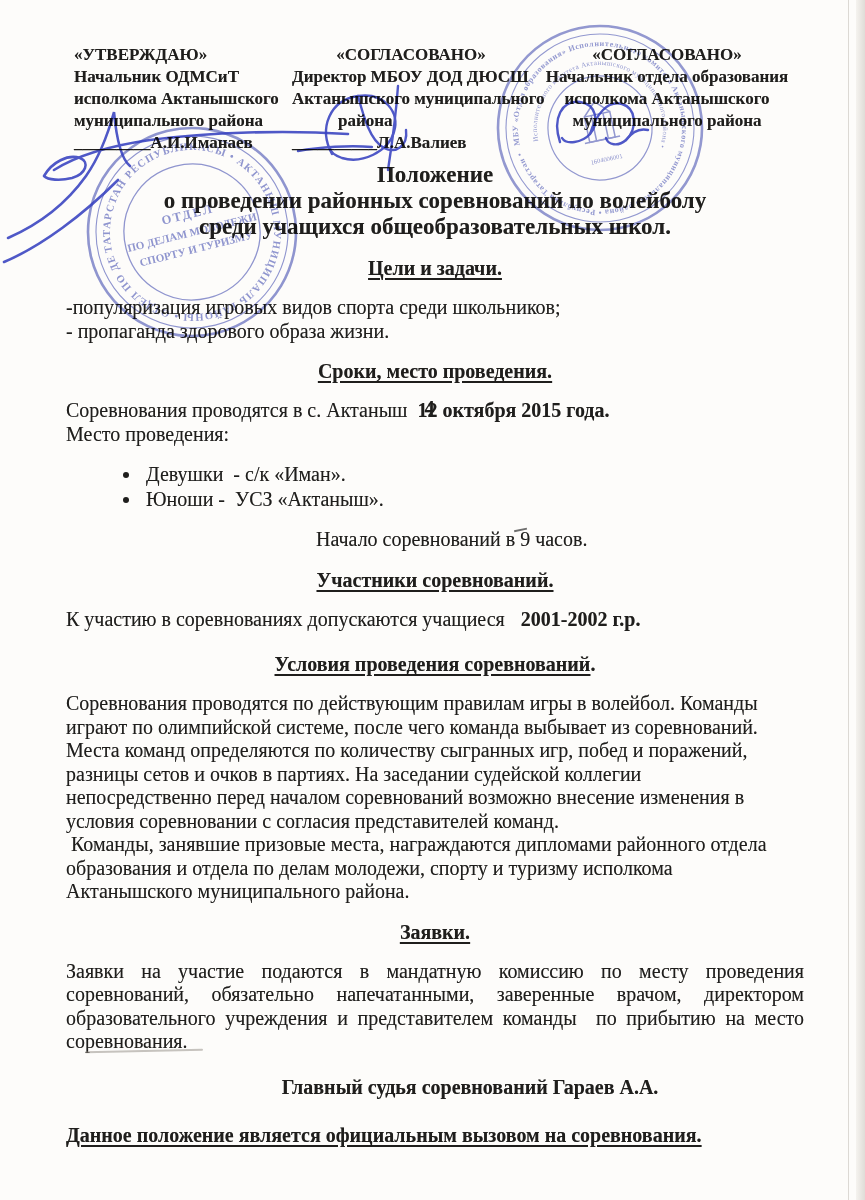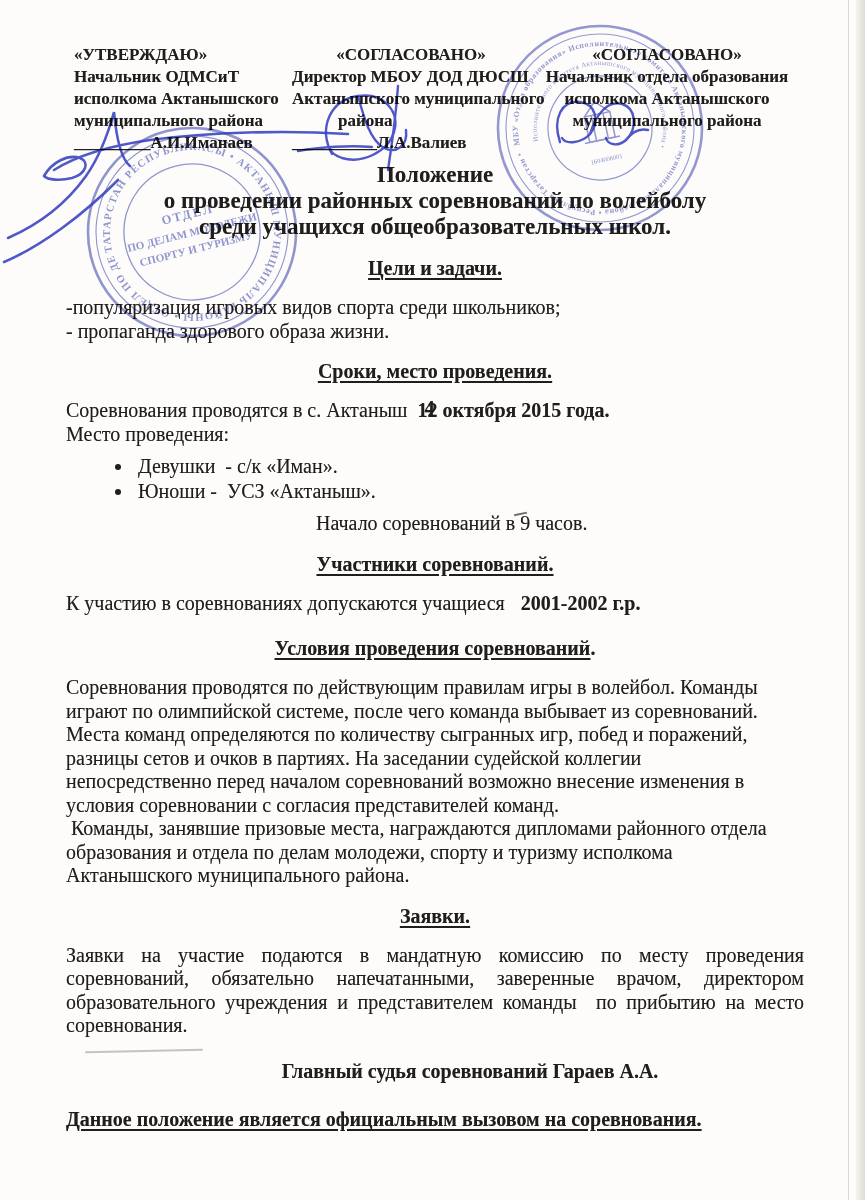--- a/index.html
+++ b/index.html
@@ -23,21 +23,21 @@
   .title{text-align:center;font-weight:bold;margin-top:8px;font-size:23px;line-height:26px;}
 
   
   .main-text{font-size:20px;line-height:23.5px;}
   .sh{margin:16px;text-align:center;font-size:20px;font-weight:bold;line-height:24px;}
   .hu{text-decoration:underline;text-underline-offset:3px;text-decoration-thickness:1.6px;}
   .gap-top{margin-top:21px;}
   .gap-top2{margin-top:20px;}
   .bl{min-height:23.5px;}
   .jlines > div:not(.last){text-align:justify;text-align-last:justify;}
-  .venues{margin:8px;padding-left:60px;list-style:disc;}
+  .venues{margin:16px;padding-left:60px;list-style:disc;}
   .venues li{line-height:25px;padding-left:4px;}
   .start-line{padding-left:250px;}
   .judge{text-align:center;text-indent:70px;font-weight:bold;margin-top:22px;}
   .footer{font-weight:bold;margin-top:25px;font-size:20px;}
 
   b.date{margin-left:10px;}
   b.years{margin-left:16px;}
 
   
   .ovl{position:relative;display:inline-block;}

